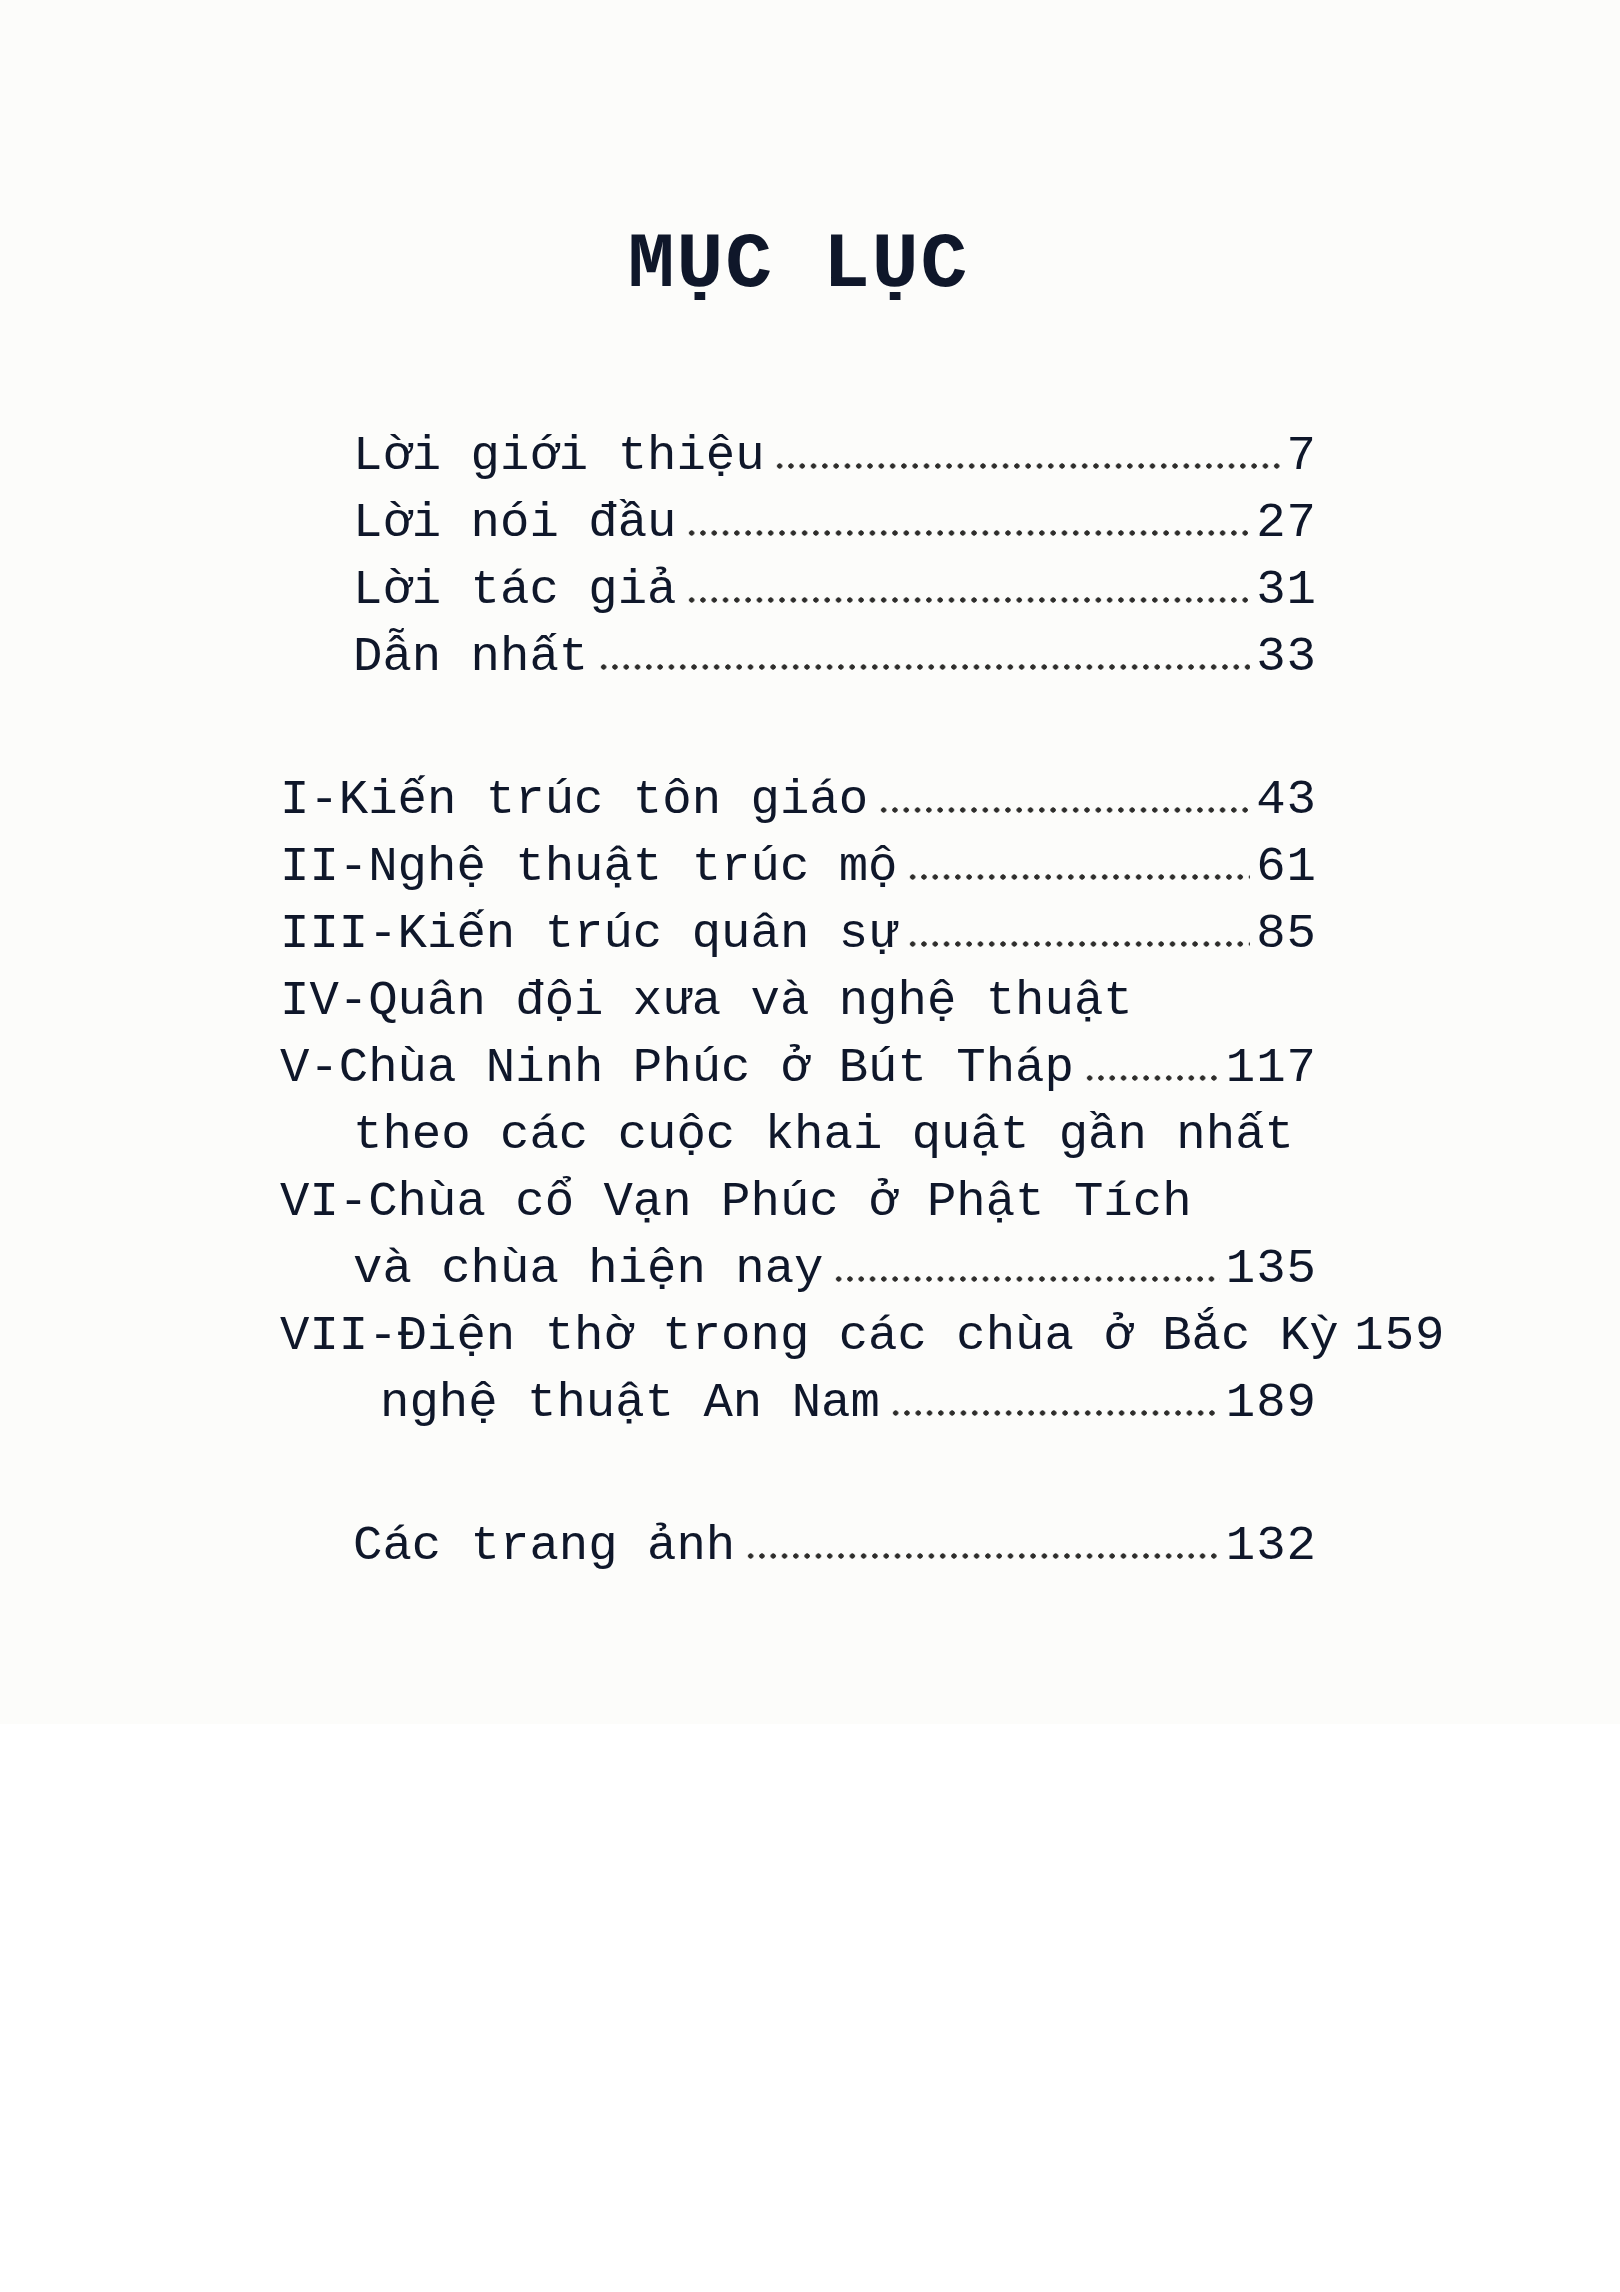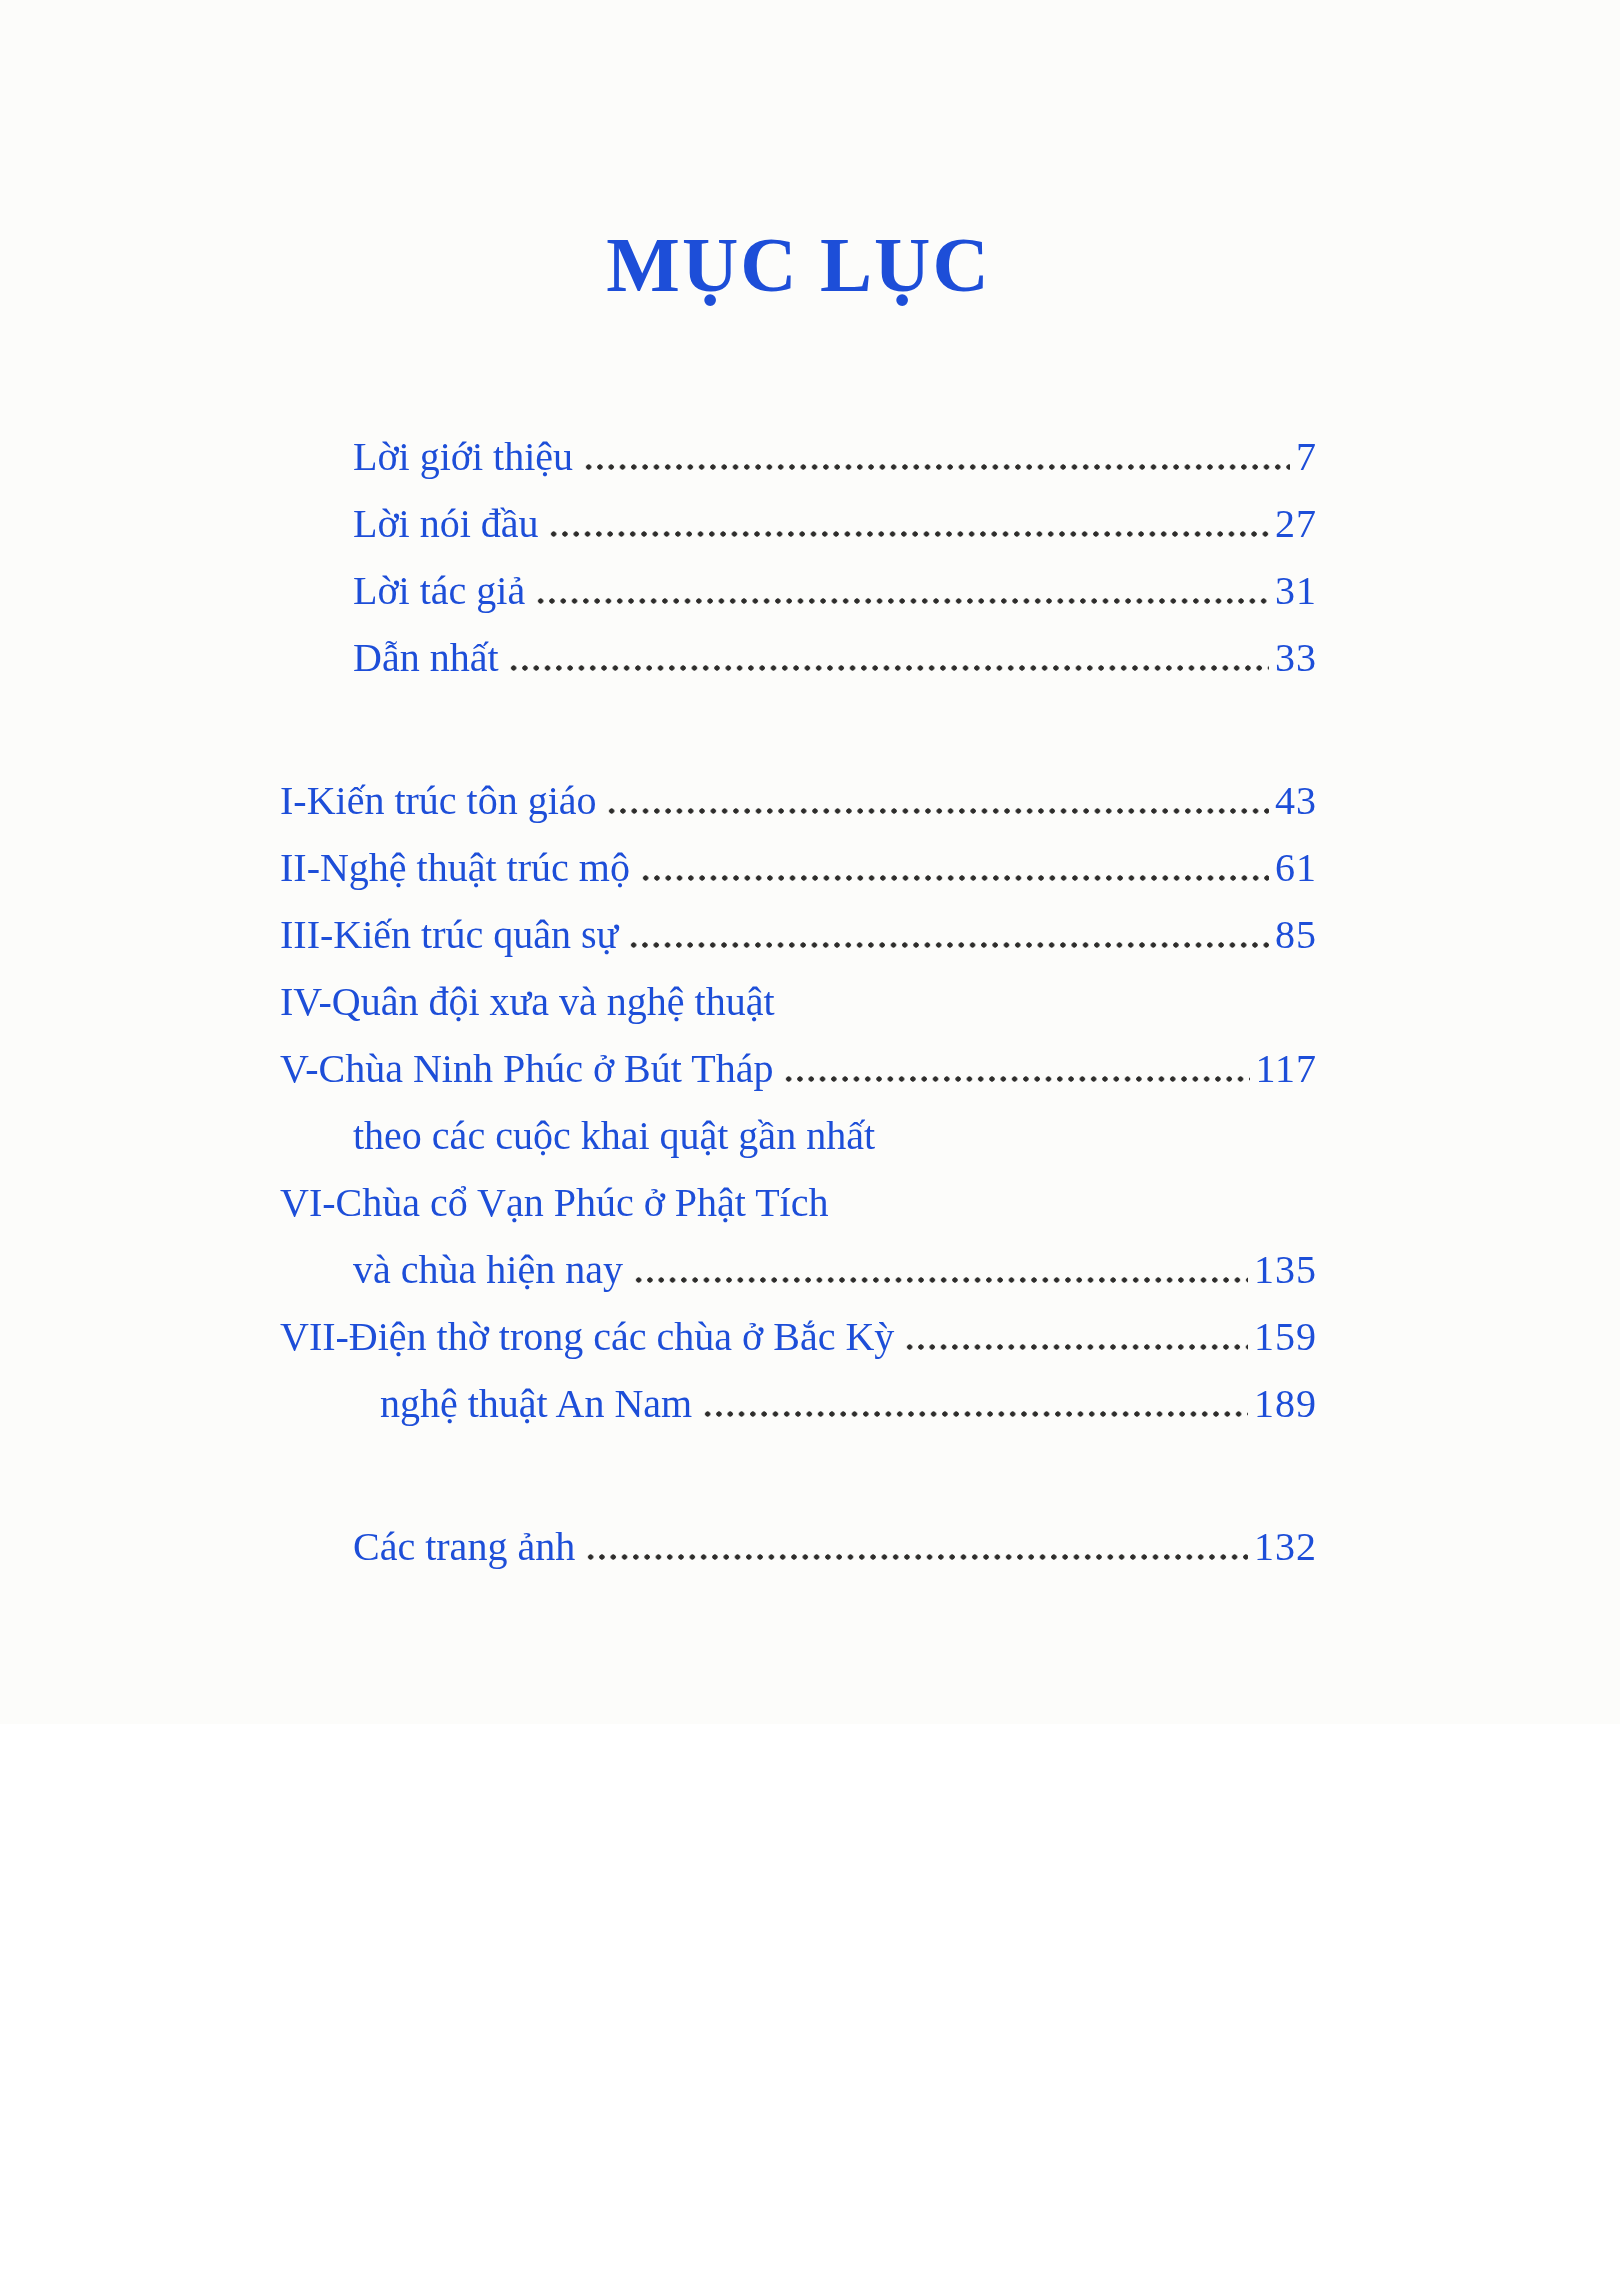--- a/index.html
+++ b/index.html
@@ -1,22 +1,22 @@
 <!DOCTYPE html>
 <html><head>
 <meta charset="utf-8">
 <style>
   html, body { margin: 0; padding: 0; background: #ffffff; }
   .page {
     position: relative;
     width: 1620px;
     height: 1724px;
     background: #fcfcfa;
-    font-family: Liberation Serif, serif;
-    color: #1d4ed8;
+    font-family: Liberation Mono, monospace;
+    color: #0f172a;
     overflow: hidden;
   }
   .content {
     position: absolute;
     left: 280px;
     top: 211px;
     width: 1037px;
   }
   .doc-title {
     text-align: center;
@@ -27,21 +27,21 @@
     margin: 0 0 104px 0;
     white-space: nowrap;
   }
   .toc-group { margin: 0; }
   .toc-group + .toc-group { margin-top: 76px; text-align: center; }
   .toc-row {
     display: flex;
     align-items: baseline;
     height: 67px;
     line-height: 67px;
-    font-size: 40px;
+    font-size: 49px;
     white-space: nowrap;
   }
   .toc-row.indent-1 { padding-left: 73px; }
   .toc-row.indent-2 { padding-left: 100px; }
   .entry-label { flex: 0 0 auto; }
   .leader {
     flex: 1 1 auto;
     height: 5.9px;
     margin: 0 5.9px 0 9.8px;
     background-image: radial-gradient(circle, #2e2d2b 2.4px, rgba(0,0,0,0) 2.9px);

